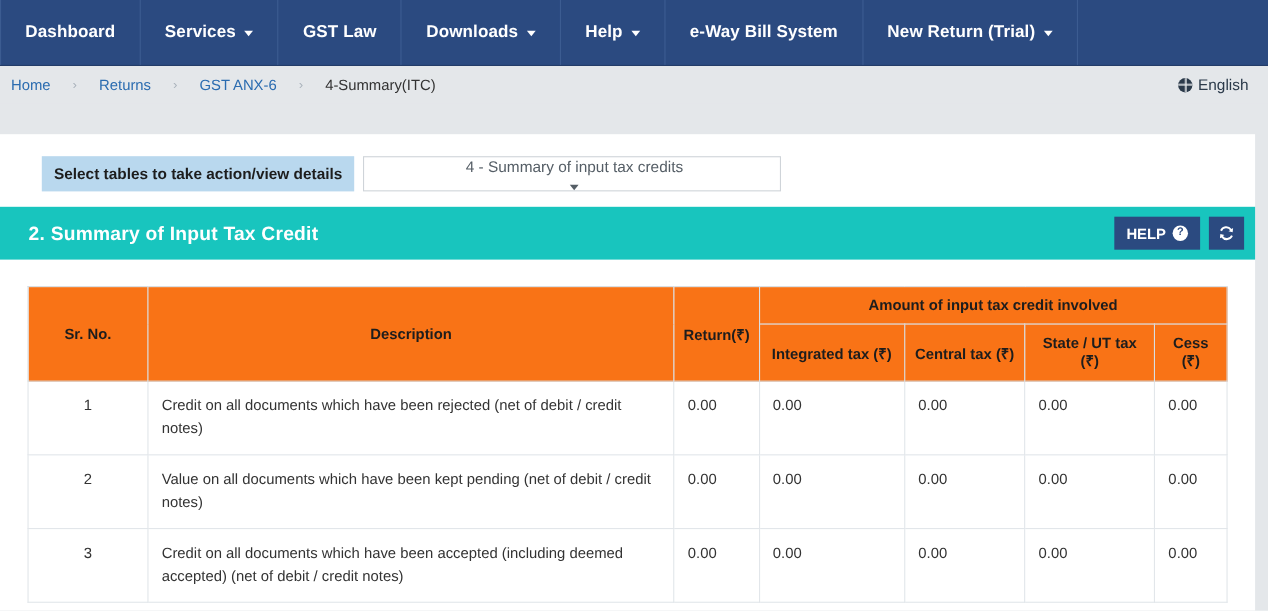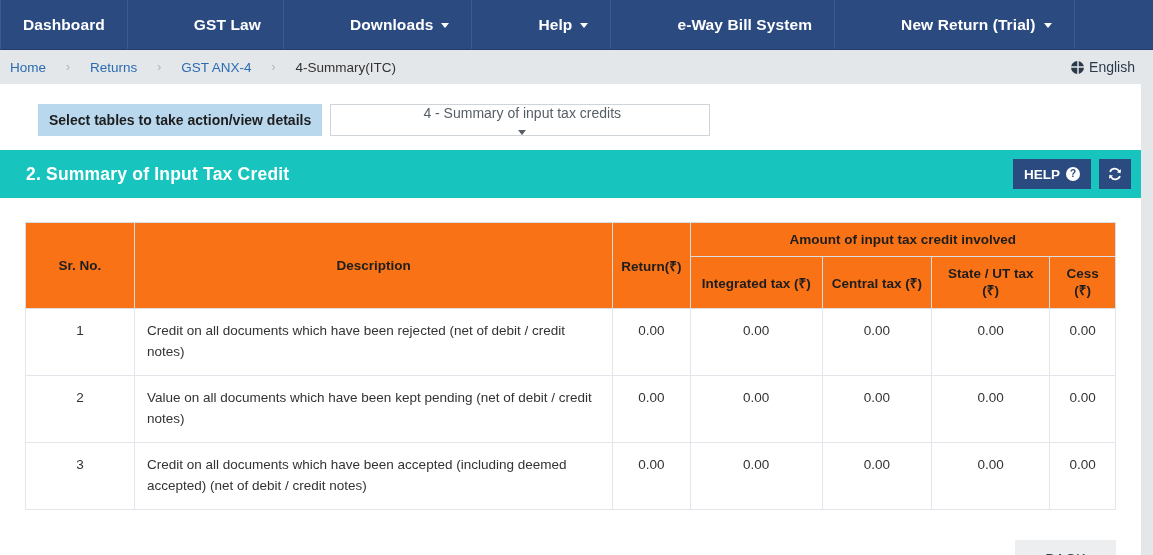--- a/index.html
+++ b/index.html
@@ -7,26 +7,25 @@
   html, body {
     width: 1153px;
     height: 555px;
     font-family: "Liberation Sans", sans-serif;
     background: #e4e7ea;
     overflow: hidden;
   }
 
   
   .navbar {
-    height: 50px;
+    height: 60px;
     background: #2b4a80;
     display: flex;
     align-items: stretch;
     border-bottom: 1px solid #233c68;
-    gap: 44px;
   }
   .nav-item {
     display: flex;
     align-items: center;
     justify-content: center;
     gap: 6px;
     padding: 0 22px;
     color: #ffffff;
     font-size: 15.5px;
     font-weight: bold;
@@ -108,20 +107,21 @@
     background: #ffffff;
     min-height: 471px;
     position: relative;
   }
 
   
   .select-row {
     display: flex;
     align-items: stretch;
     padding: 20px 0 14px 38px;
+    margin-top: 28px;
   }
   .select-label {
     background: #b9d8ee;
     color: #1d1d1d;
     font-size: 14px;
     font-weight: bold;
     display: flex;
     align-items: center;
     padding: 0 11px;
     height: 32px;
@@ -222,21 +222,21 @@
     font-size: 13.5px;
   }
   table.itc td {
     border: 1px solid #e2e6ea;
     padding: 12px 12px;
     vertical-align: top;
     line-height: 1.55;
   }
   td.srno { text-align: center; width: 110px; }
   td.desc { width: 484px; }
-  td.num  { text-align: center; }
+  td.num  { text-align: left; }
   th.c-srno  { width: 110px; }
   th.c-desc  { width: 484px; }
   th.c-value { width: 69px; }
   th.c-itax  { width: 133px; }
   th.c-ctax  { width: 110px; }
   th.c-stax  { width: 119px; }
   th.c-cess  { width: 66px; }
 
   
   .footer {
@@ -256,20 +256,24 @@
   }
 </style>
 </head>
 <body>
 
 <div class="navbar">
   <div class="nav-item">
     <span>Dashboard</span>
   </div>
   <div class="nav-item">
+    <span>Services</span>
+    <span class="caret"></span>
+  </div>
+  <div class="nav-item">
     <span>GST Law</span>
   </div>
   <div class="nav-item">
     <span>Downloads</span>
     <span class="caret"></span>
   </div>
   <div class="nav-item">
     <span>Help</span>
     <span class="caret"></span>
   </div>
@@ -281,21 +285,21 @@
     <span class="caret"></span>
   </div>
 </div>
 
 <div class="breadcrumb-bar">
   <div class="crumbs">
     <span class="crumb">Home</span>
     <span class="crumb-sep">›</span>
     <span class="crumb">Returns</span>
     <span class="crumb-sep">›</span>
-    <span class="crumb">GST ANX-4</span>
+    <span class="crumb">GST ANX-6</span>
     <span class="crumb-sep">›</span>
     <span class="crumb current">4-Summary(ITC)</span>
   </div>
   <div class="lang">
     <span class="globe-icon"></span>
     <span>English</span>
   </div>
 </div>
 
 <div class="page">

